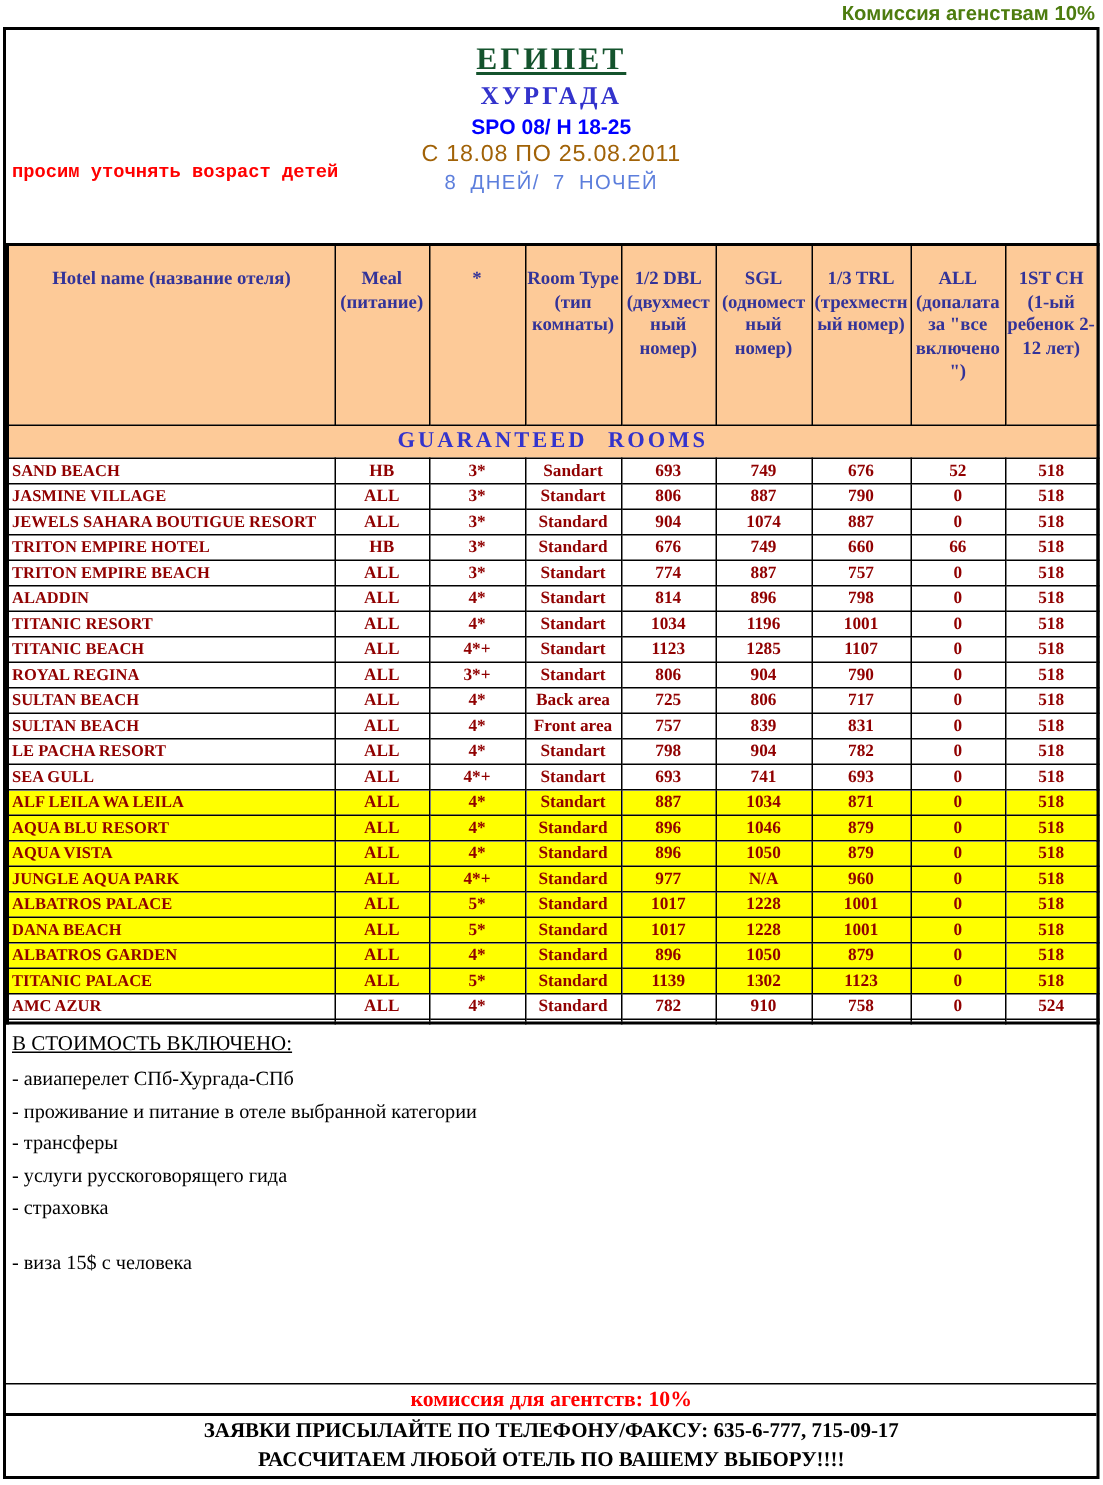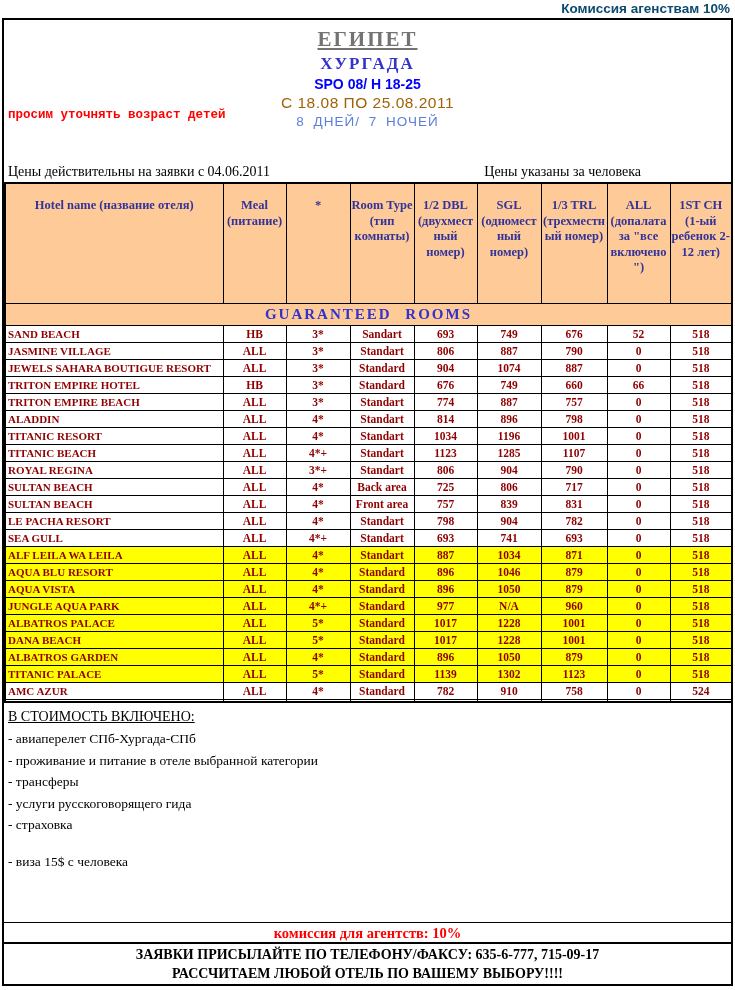--- a/index.html
+++ b/index.html
@@ -4,34 +4,34 @@
 <style>
   * { box-sizing: border-box; }
   html,body { margin:0; padding:0; }
   body {
     width:735px; height:990px; position:relative; background:#fff;
     font-family:"Liberation Serif","DejaVu Serif",serif; color:#000;
   }
   .sans { font-family:"Liberation Sans","DejaVu Sans",sans-serif; }
 
   .commission-top {
-    position:absolute; top:1px; right:5px; color:#0c4a6e; font-weight:bold;
+    position:absolute; top:1px; right:5px; color:#4d7c0f; font-weight:bold;
     font-size:13.5px; font-family:"Liberation Sans","DejaVu Sans",sans-serif;
   }
 
   .sheet {
     position:absolute; top:18px; left:2px; width:731px; height:968px;
     border:2px solid #000; background:#fff;
   }
 
   
   .top-area { position:relative; height:142px; }
   .center-head { text-align:center; padding-top:7px; }
   .t-country {
-    display:inline-block; color:#737373; font-weight:bold; font-size:21px;
+    display:inline-block; color:#14532d; font-weight:bold; font-size:21px;
     letter-spacing:2px; text-decoration:underline; line-height:25px;
   }
   .t-city { color:#3333CC; font-weight:bold; font-size:17px; letter-spacing:2px; line-height:23px; }
   .t-spo  { color:#0000FF; font-weight:bold; font-size:14px; line-height:18px; }
   .t-dates{ color:#a16207; font-weight:normal; font-size:15.5px; line-height:20px; letter-spacing:0.5px; }
   .t-duration { color:#5C7EDC; font-size:13.5px; line-height:18px; letter-spacing:1px; word-spacing:4px; }
   .children-note {
     position:absolute; left:4px; top:82px; width:250px; color:#FF0000;
     font-weight:bold; font-size:12.5px; line-height:26px;font-family:Liberation Mono, monospace;
   }
@@ -97,24 +97,20 @@
     </div>
     <div class="center-head">
       <div><span class="t-country">ЕГИПЕТ</span></div>
       <div class="t-city">ХУРГАДА</div>
       <div class="t-spo sans">SPO 08/ Н 18-25</div>
       <div class="t-dates sans">С 18.08 ПО 25.08.2011</div>
       <div class="t-duration sans">8  ДНЕЙ/ 7 НОЧЕЙ</div>
     </div>
   </div>
 
-  <div class="price-notes">
-    <span>Цены действительны на заявки с 04.06.2011</span>
-    <span class="per-person">Цены указаны за человека</span>
-  </div>
 
   <table class="price">
     <colgroup>
       <col style="width:218px">
         <col style="width:63px">
         <col style="width:64px">
       <col style="width:64px">
         <col style="width:63px">
         <col style="width:64px">
       <col style="width:66px">

